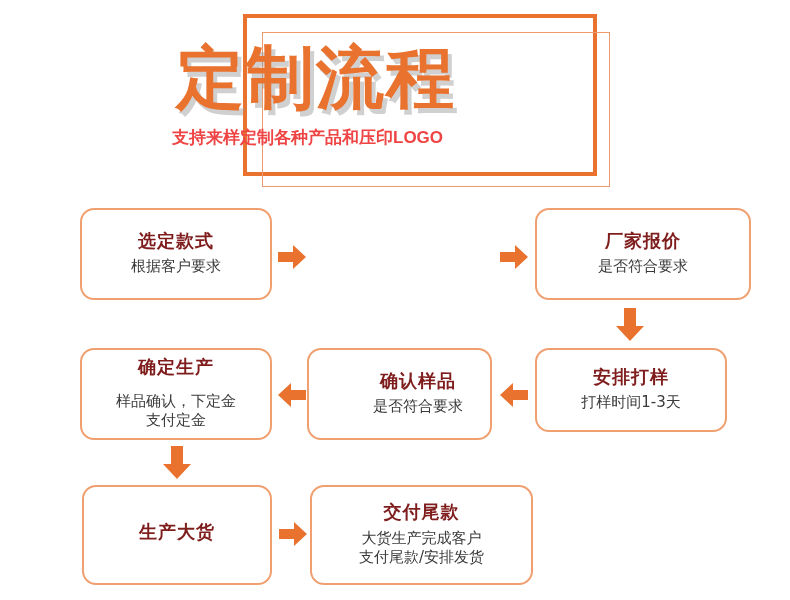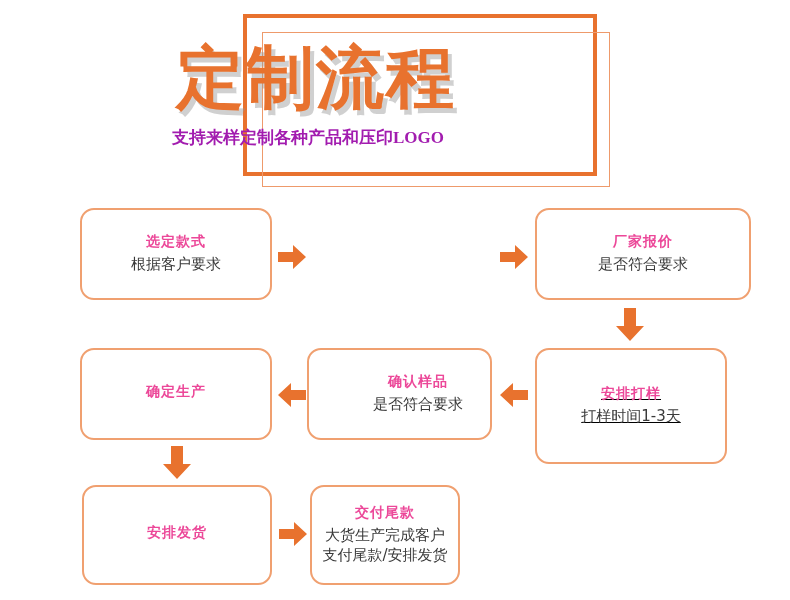--- a/index.html
+++ b/index.html
@@ -55,44 +55,44 @@
     text-shadow: 4px 5px 0 rgba(150,150,150,0.45);
     font-family: "DejaVu Sans", "Liberation Sans", sans-serif;
   }
   .header-subtitle {
     position: absolute;
     left: 172px;
     top: 126px;
     width: 360px;
     font-size: 17px;
     font-weight: bold;
-    color: #a21caf;
+    color: #ef4444;
     letter-spacing: 0px;
     white-space: nowrap;
-    font-family: Liberation Serif, serif;
+    font-family: Liberation Sans, sans-serif;
   }
 
   
   .node {
     position: absolute;
     box-sizing: border-box;
     border: 2px solid #F0A070;
     border-radius: 14px;
     background: #ffffff;
     display: flex;
     flex-direction: column;
     align-items: center;
     justify-content: center;
     text-align: center;
     padding: 4px 6px;
   }
   .node-title {
-    font-size: 14px;
+    font-size: 18px;
     font-weight: bold;
-    color: #ec4899;
+    color: #7f1d1d;
     line-height: 1.15;
     letter-spacing: 1px;
     margin-bottom: 6px;
     font-family: "DejaVu Sans", "Liberation Sans", sans-serif;
   }
   .node-desc {
     font-size: 15px;
     color: #3A3A3A;
     line-height: 1.32;
     letter-spacing: 0px;
@@ -141,58 +141,59 @@
   </div>
 
   <div class="arrow" style="left:615px; top:308px;">
     <svg width="30" height="34" viewBox="0 0 30 34">
       <polygon points="9,0 21,0 21,18 29,18 15,33 1,18 9,18" fill="#E8722E"></polygon>
     </svg>
   </div>
 
   <div class="node" style="left:80px; top:348px; width:192px; height:92px;gap:8px;">
     <div class="node-title">确定生产</div>
+    <div class="node-desc">样品确认，下定金<br>支付定金</div>
   </div>
 
   <div class="arrow" style="left:278px; top:382px;">
     <svg width="28" height="26" viewBox="0 0 28 26">
       <polygon points="28,8 13,8 13,1 0,13 13,25 13,18 28,18" fill="#E8722E"></polygon>
     </svg>
   </div>
 
   <div class="node" style="left:307px; top:348px; width:185px; height:92px;padding-left:43px;">
     <div class="node-title">确认样品</div>
     <div class="node-desc">是否符合要求</div>
   </div>
 
   <div class="arrow" style="left:500px; top:382px;">
     <svg width="28" height="26" viewBox="0 0 28 26">
       <polygon points="28,8 13,8 13,1 0,13 13,25 13,18 28,18" fill="#E8722E"></polygon>
     </svg>
   </div>
 
-  <div class="node" style="left:535px; top:348px; width:192px; height:116px;text-decoration:underline;">
+  <div class="node" style="left:535px; top:348px; width:192px; height:84px;">
     <div class="node-title">安排打样</div>
     <div class="node-desc">打样时间1-3天</div>
   </div>
 
   <div class="arrow" style="left:162px; top:446px;">
     <svg width="30" height="34" viewBox="0 0 30 34">
       <polygon points="9,0 21,0 21,18 29,18 15,33 1,18 9,18" fill="#E8722E"></polygon>
     </svg>
   </div>
 
   <div class="node" style="left:82px; top:485px; width:190px; height:100px;">
-    <div class="node-title">安排发货</div>
+    <div class="node-title">生产大货</div>
   </div>
 
   <div class="arrow" style="left:279px; top:521px;">
     <svg width="28" height="26" viewBox="0 0 28 26">
       <polygon points="0,8 15,8 15,1 28,13 15,25 15,18 0,18" fill="#E8722E"></polygon>
     </svg>
   </div>
 
-  <div class="node" style="left:310px; top:485px; width:150px; height:100px;">
+  <div class="node" style="left:310px; top:485px; width:223px; height:100px;">
     <div class="node-title">交付尾款</div>
     <div class="node-desc">大货生产完成客户<br>支付尾款/安排发货</div>
   </div>
 
 </div>
 
 </body></html>

